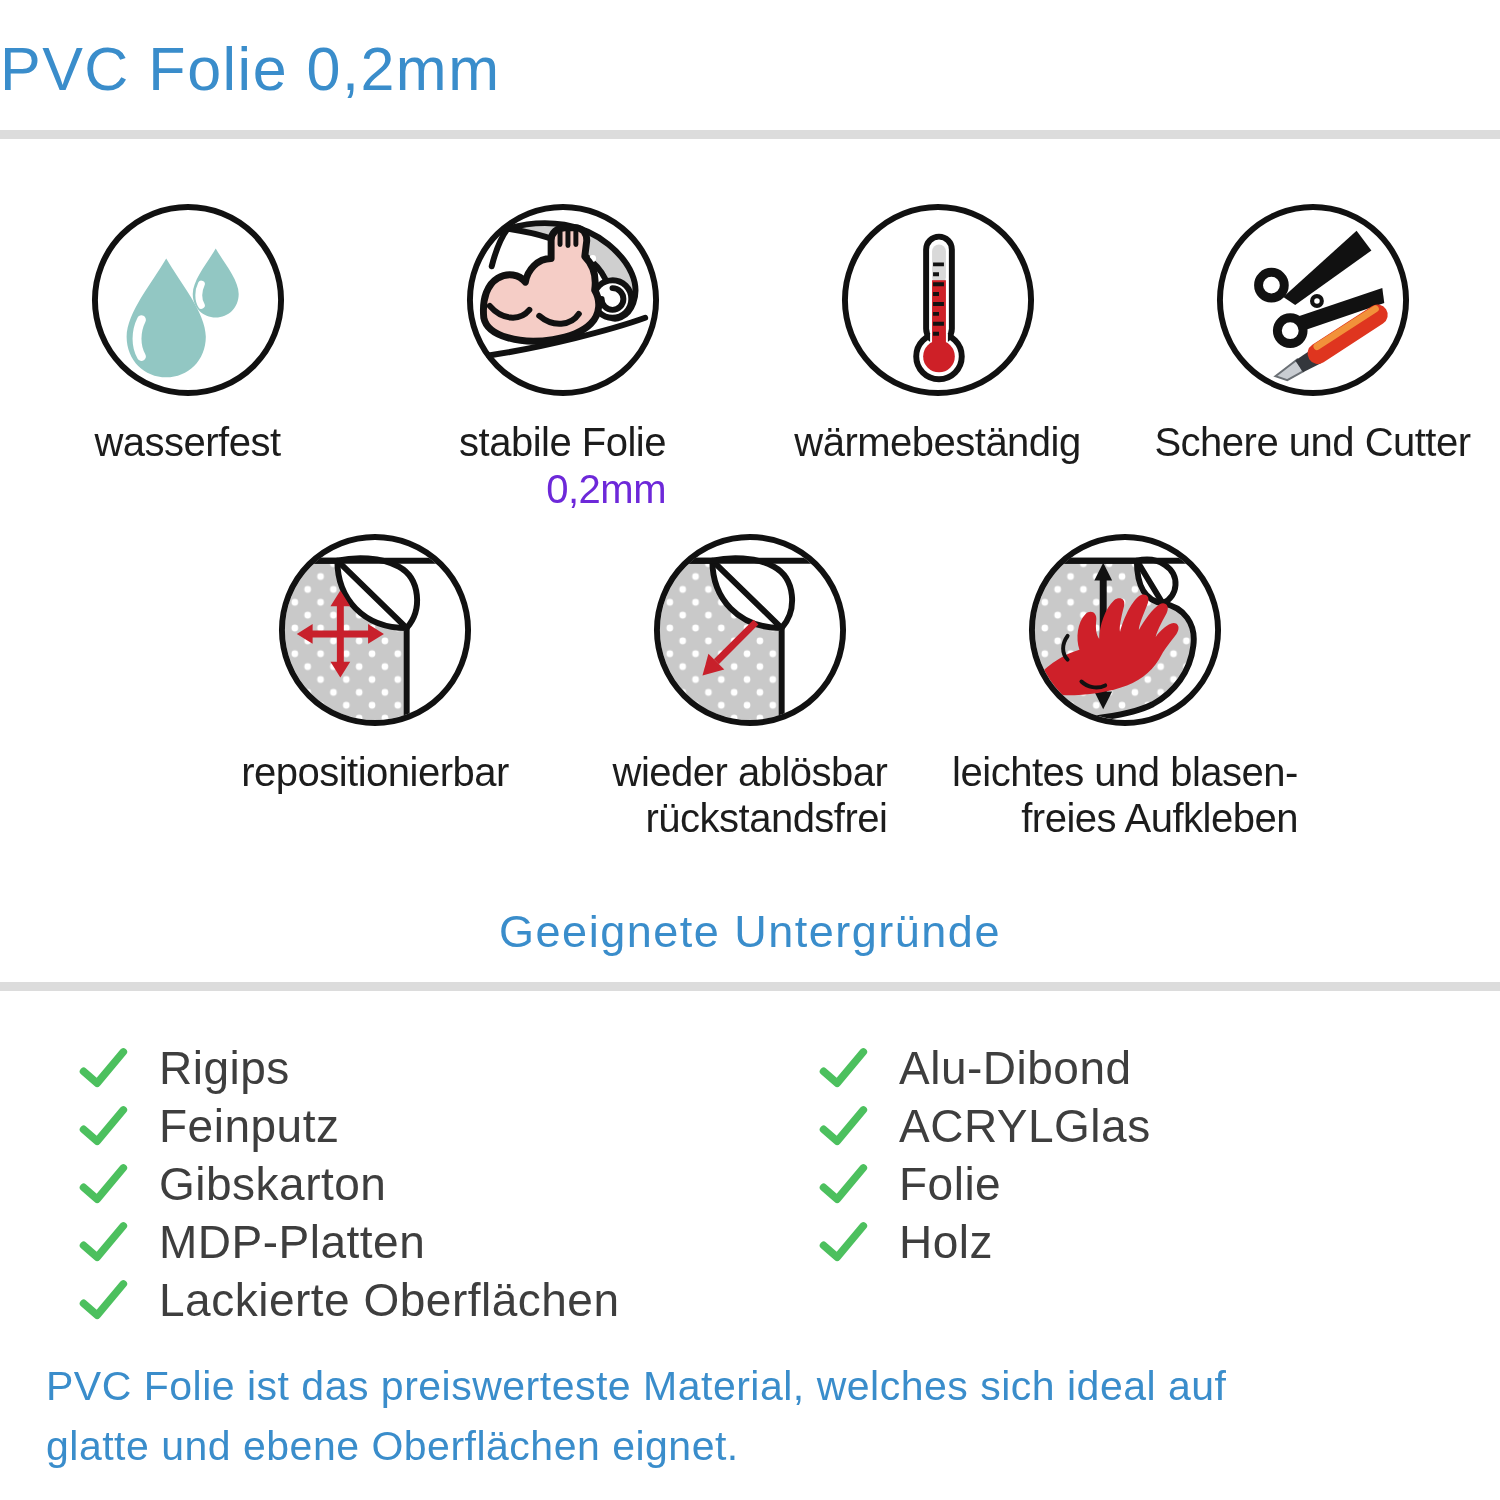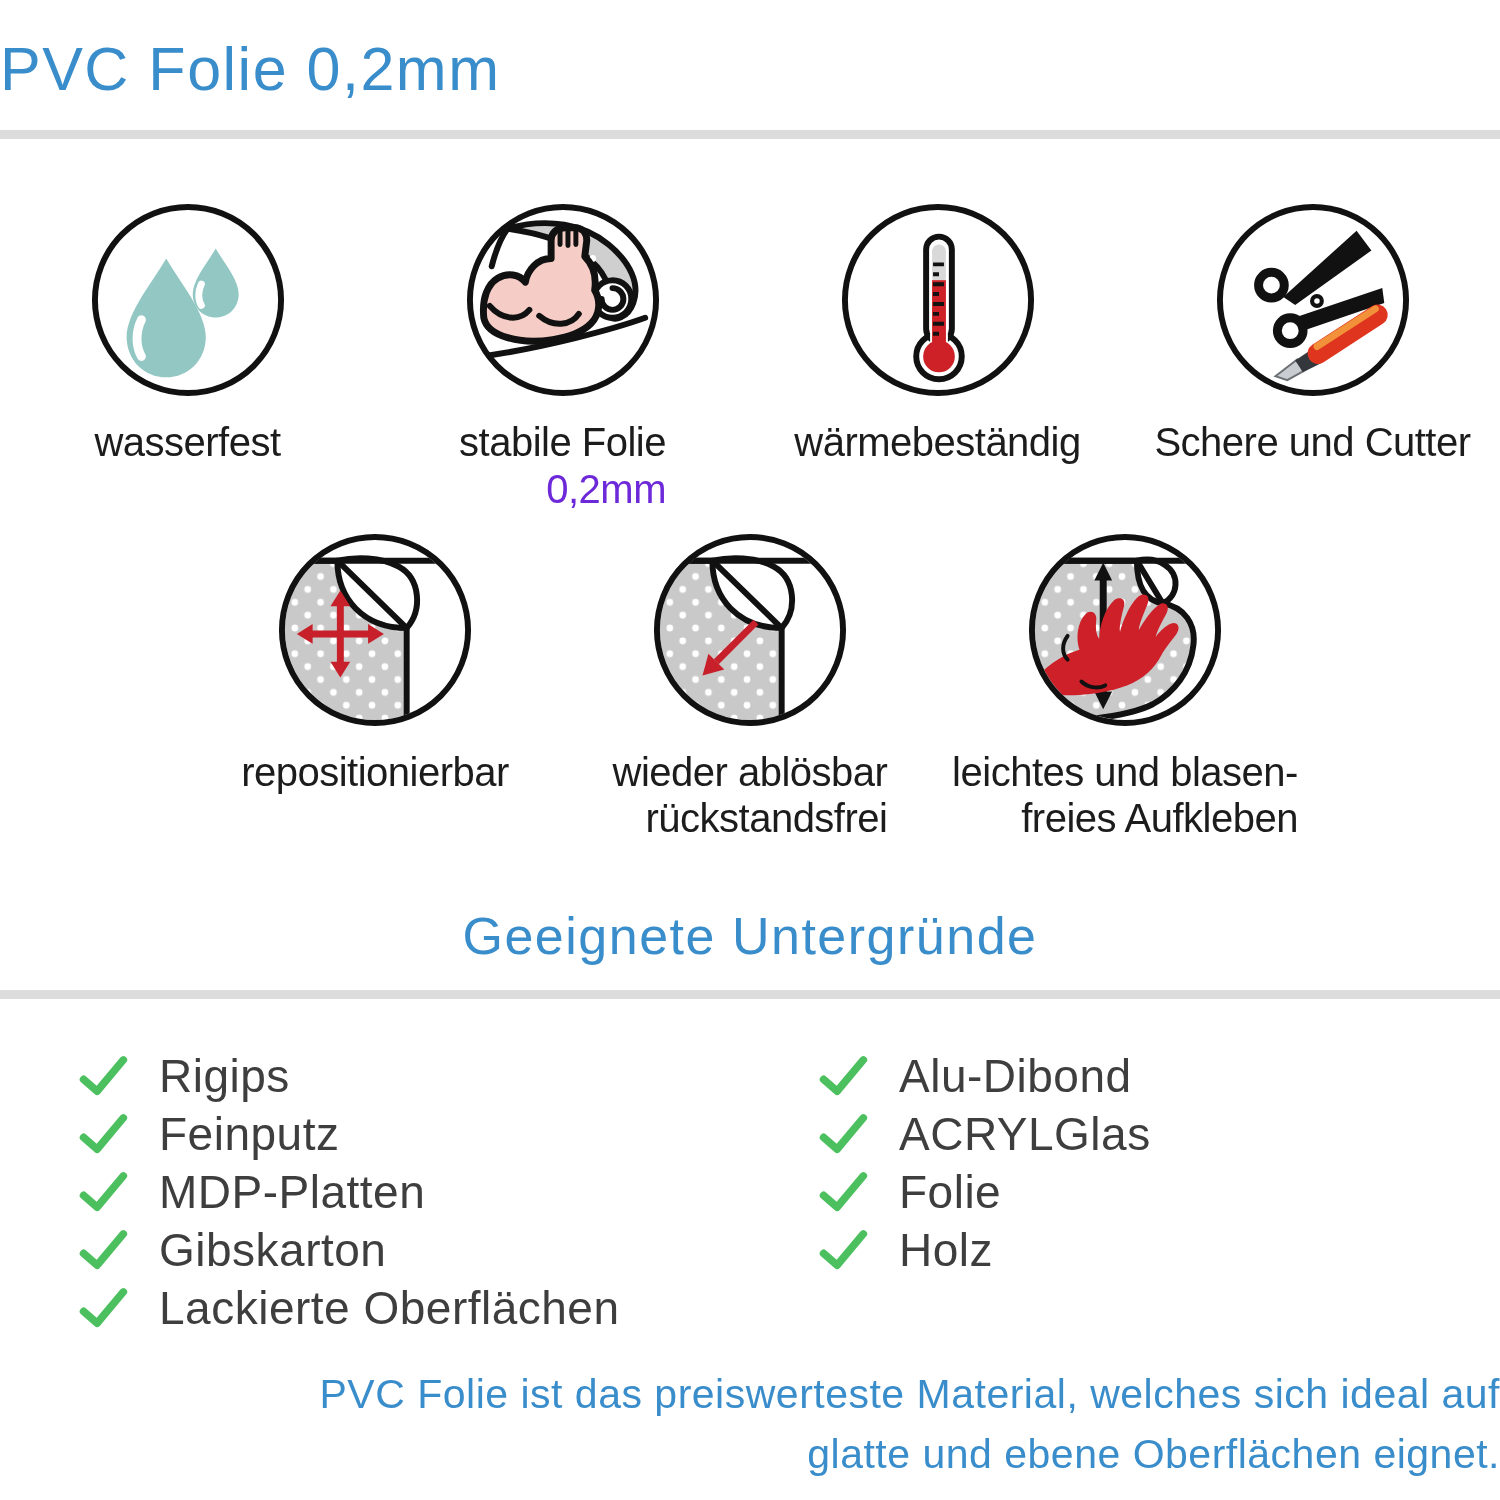--- a/index.html
+++ b/index.html
@@ -18,34 +18,34 @@
   .row2{margin-top:18px;}
   .feat-col{width:375px;display:flex;flex-direction:column;align-items:center;}
   .icon-circle{width:198px;height:198px;}
   .icon-circle svg{display:block;width:198px;height:198px;}
   .feat-label{
     margin-top:20px;font-size:40px;color:#1c1c1c;text-align:right;
     line-height:1.17;letter-spacing:-0.5px;white-space:nowrap;
   }
   .feat-sub{color:#6d28d9;}
   .section-title{
-    text-align:center;font-size:52px;font-weight:500;color:#3a8dcb;
+    text-align:center;font-size:45px;font-weight:500;color:#3a8dcb;
     margin-top:64px;letter-spacing:1.5px;
   }
   .divider2{height:9px;background:#dcdcdc;margin-top:24px;}
   .substrates{display:flex;margin-top:50px;padding-left:77px;}
   .sub-col{display:flex;flex-direction:column;}
   .sub-col-left{width:640px;}
   .sub-col-right{margin-left:100px;}
   .sub-item{display:flex;align-items:center;margin-bottom:4px;
     font-size:46px;color:#3e3e3e;letter-spacing:0.5px;}
   .check{width:52px;height:44px;margin-right:30px;flex:none;}
   .footer{
-    margin-top:26px;text-align:right;font-size:41px;color:#3a8dcb;
-    line-height:1.45;letter-spacing:0.5px;
+    margin-top:26px;text-align:left;font-size:41px;color:#3a8dcb;
+    line-height:1.45;letter-spacing:0.5px;margin-left:46px;
   }
 </style>
 </head>
 <body>
 
 <svg width="0" height="0" style="position:absolute">
   <defs>
     <pattern id="dotpat" width="26" height="26" patternUnits="userSpaceOnUse">
       <rect width="26" height="26" fill="#c9c9c9"></rect>
       <circle cx="6" cy="7" r="3.4" fill="#ffffff"></circle>
@@ -237,27 +237,27 @@
     <div class="sub-item">
       <svg class="check" viewBox="0 0 60 52">
           <path d="M7,30 L23,44 L54,7" fill="none" stroke="#4cc05e" stroke-width="9" stroke-linecap="round" stroke-linejoin="round"></path>
         </svg>
       <span>Feinputz</span>
     </div>
     <div class="sub-item">
       <svg class="check" viewBox="0 0 60 52">
           <path d="M7,30 L23,44 L54,7" fill="none" stroke="#4cc05e" stroke-width="9" stroke-linecap="round" stroke-linejoin="round"></path>
         </svg>
+      <span>Gibskarton</span>
+    </div>
+    <div class="sub-item">
+      <svg class="check" viewBox="0 0 60 52">
+          <path d="M7,30 L23,44 L54,7" fill="none" stroke="#4cc05e" stroke-width="9" stroke-linecap="round" stroke-linejoin="round"></path>
+        </svg>
       <span>MDP-Platten</span>
-    </div>
-    <div class="sub-item">
-      <svg class="check" viewBox="0 0 60 52">
-          <path d="M7,30 L23,44 L54,7" fill="none" stroke="#4cc05e" stroke-width="9" stroke-linecap="round" stroke-linejoin="round"></path>
-        </svg>
-      <span>Gibskarton</span>
     </div>
     <div class="sub-item">
       <svg class="check" viewBox="0 0 60 52">
           <path d="M7,30 L23,44 L54,7" fill="none" stroke="#4cc05e" stroke-width="9" stroke-linecap="round" stroke-linejoin="round"></path>
         </svg>
       <span>Lackierte Oberflächen</span>
     </div>
   </div>
   <div class="sub-col sub-col-right">
     <div class="sub-item">

